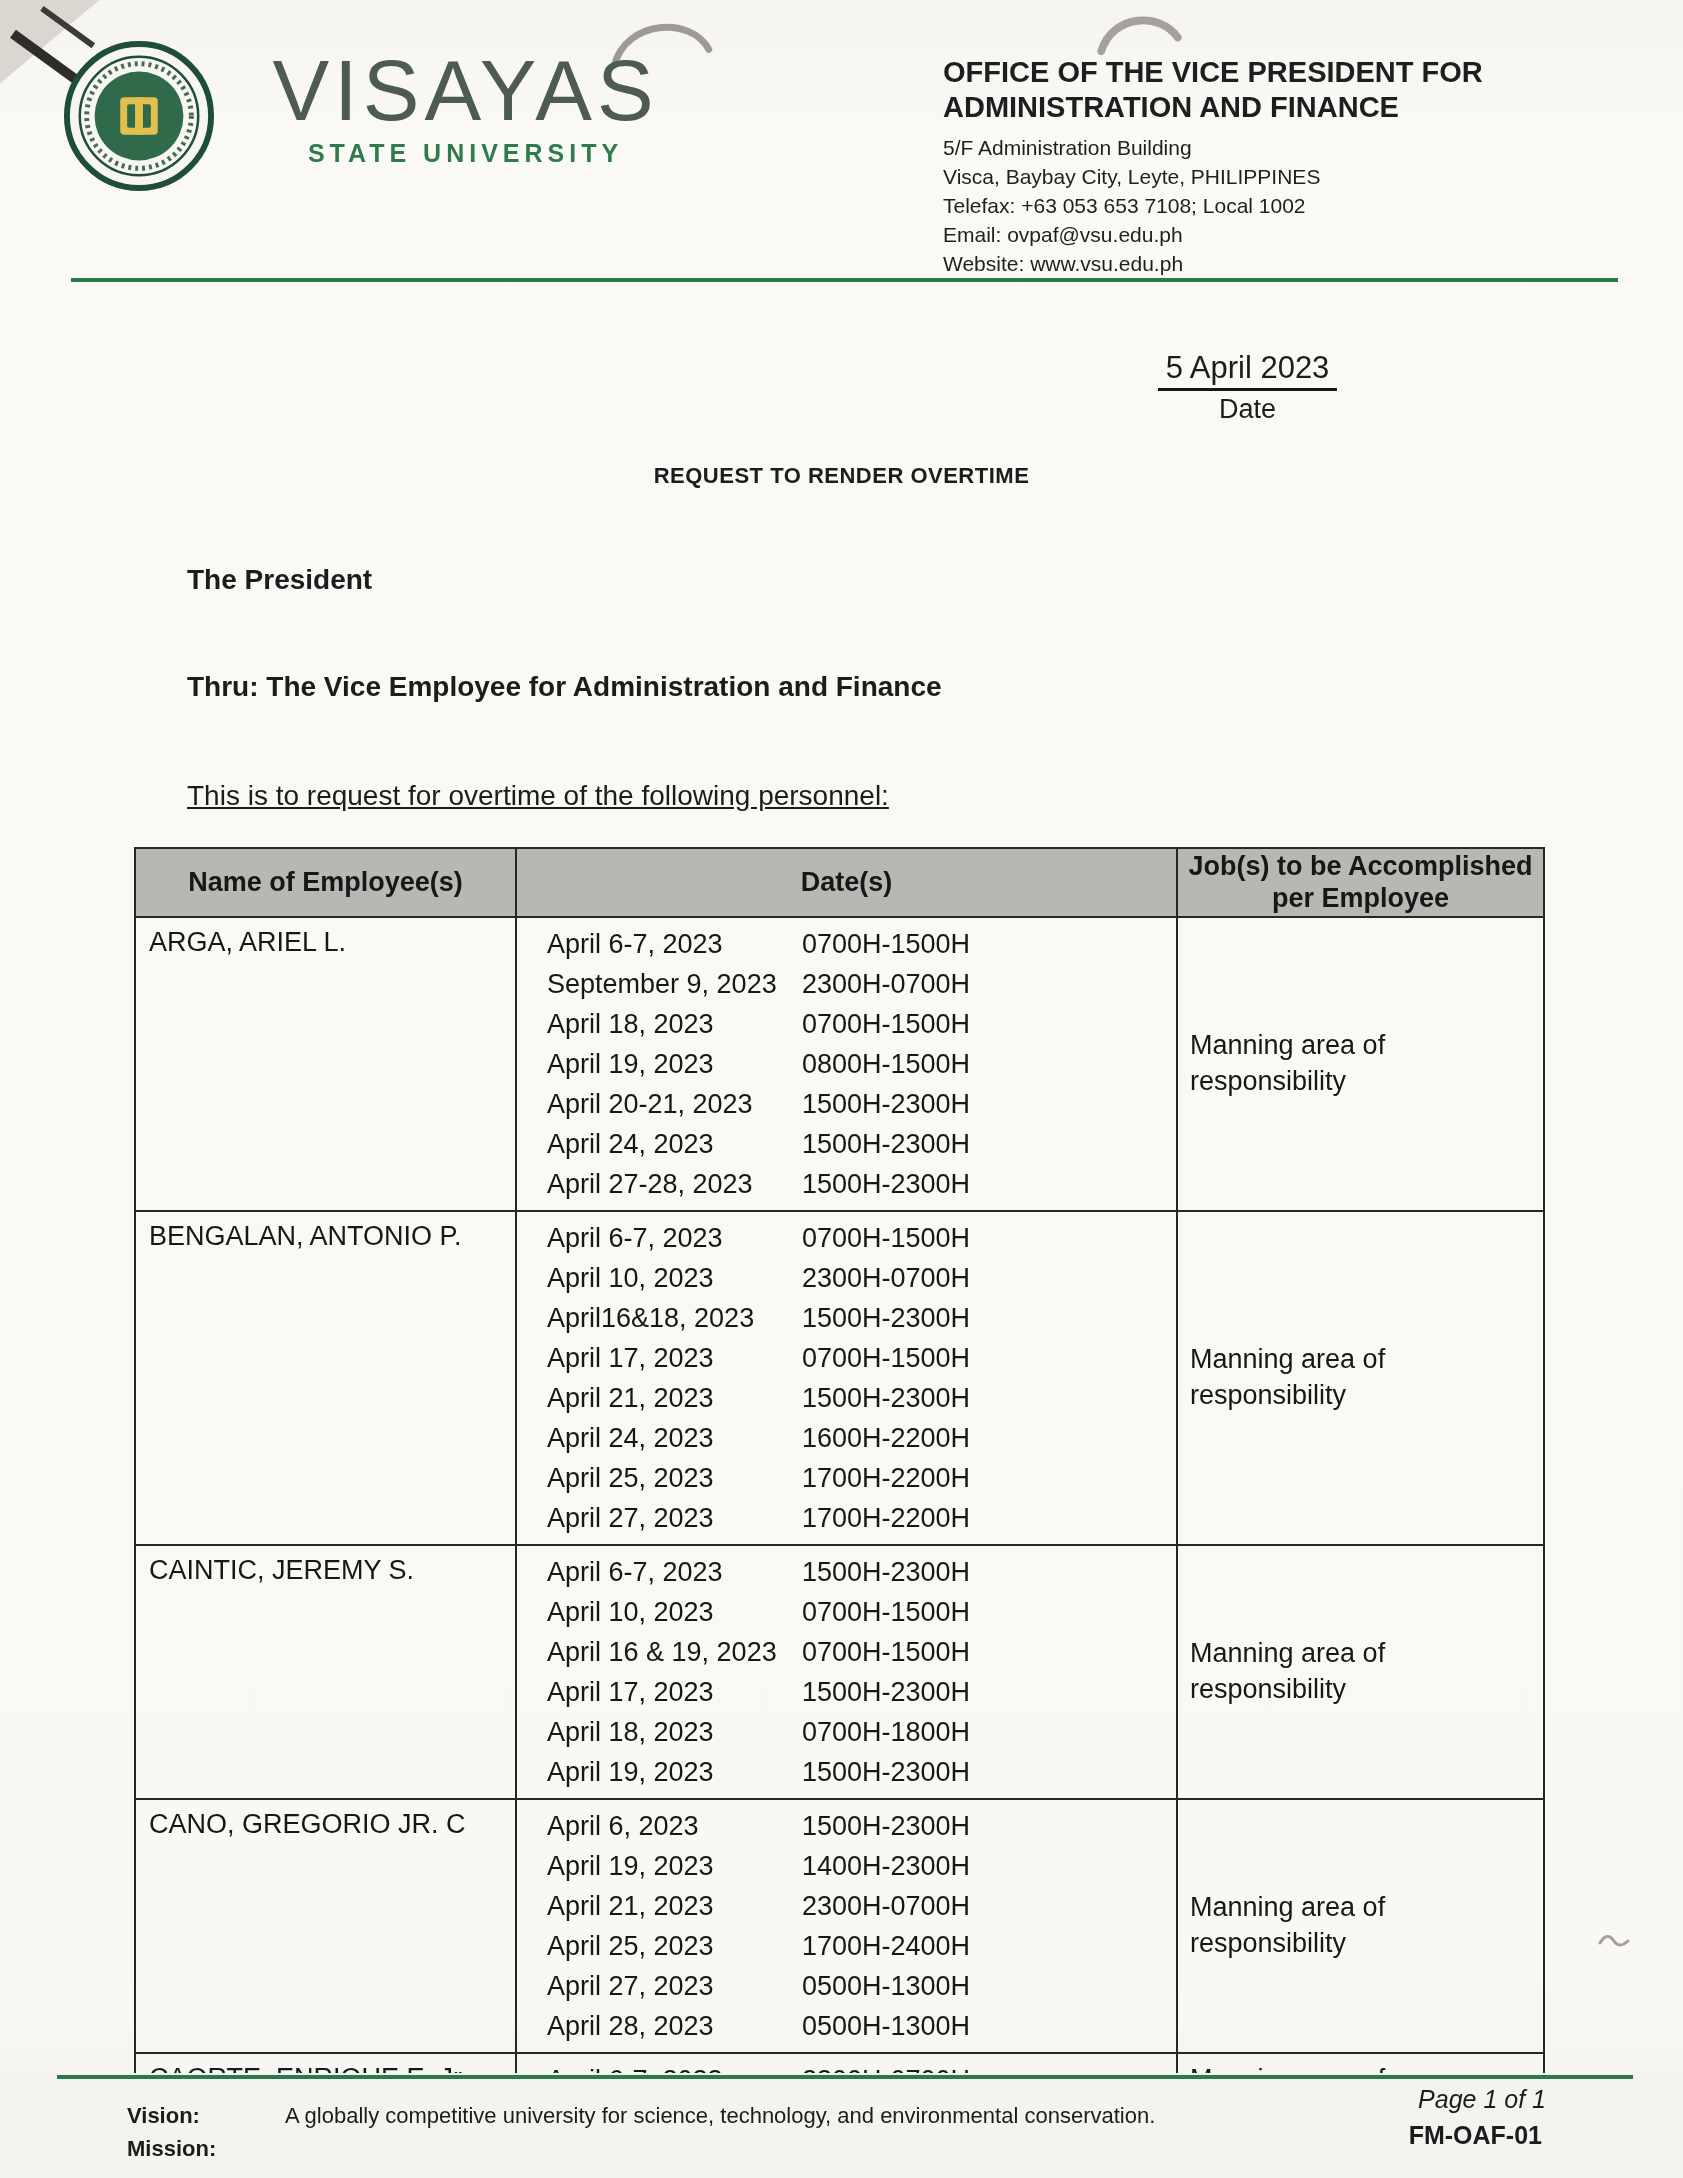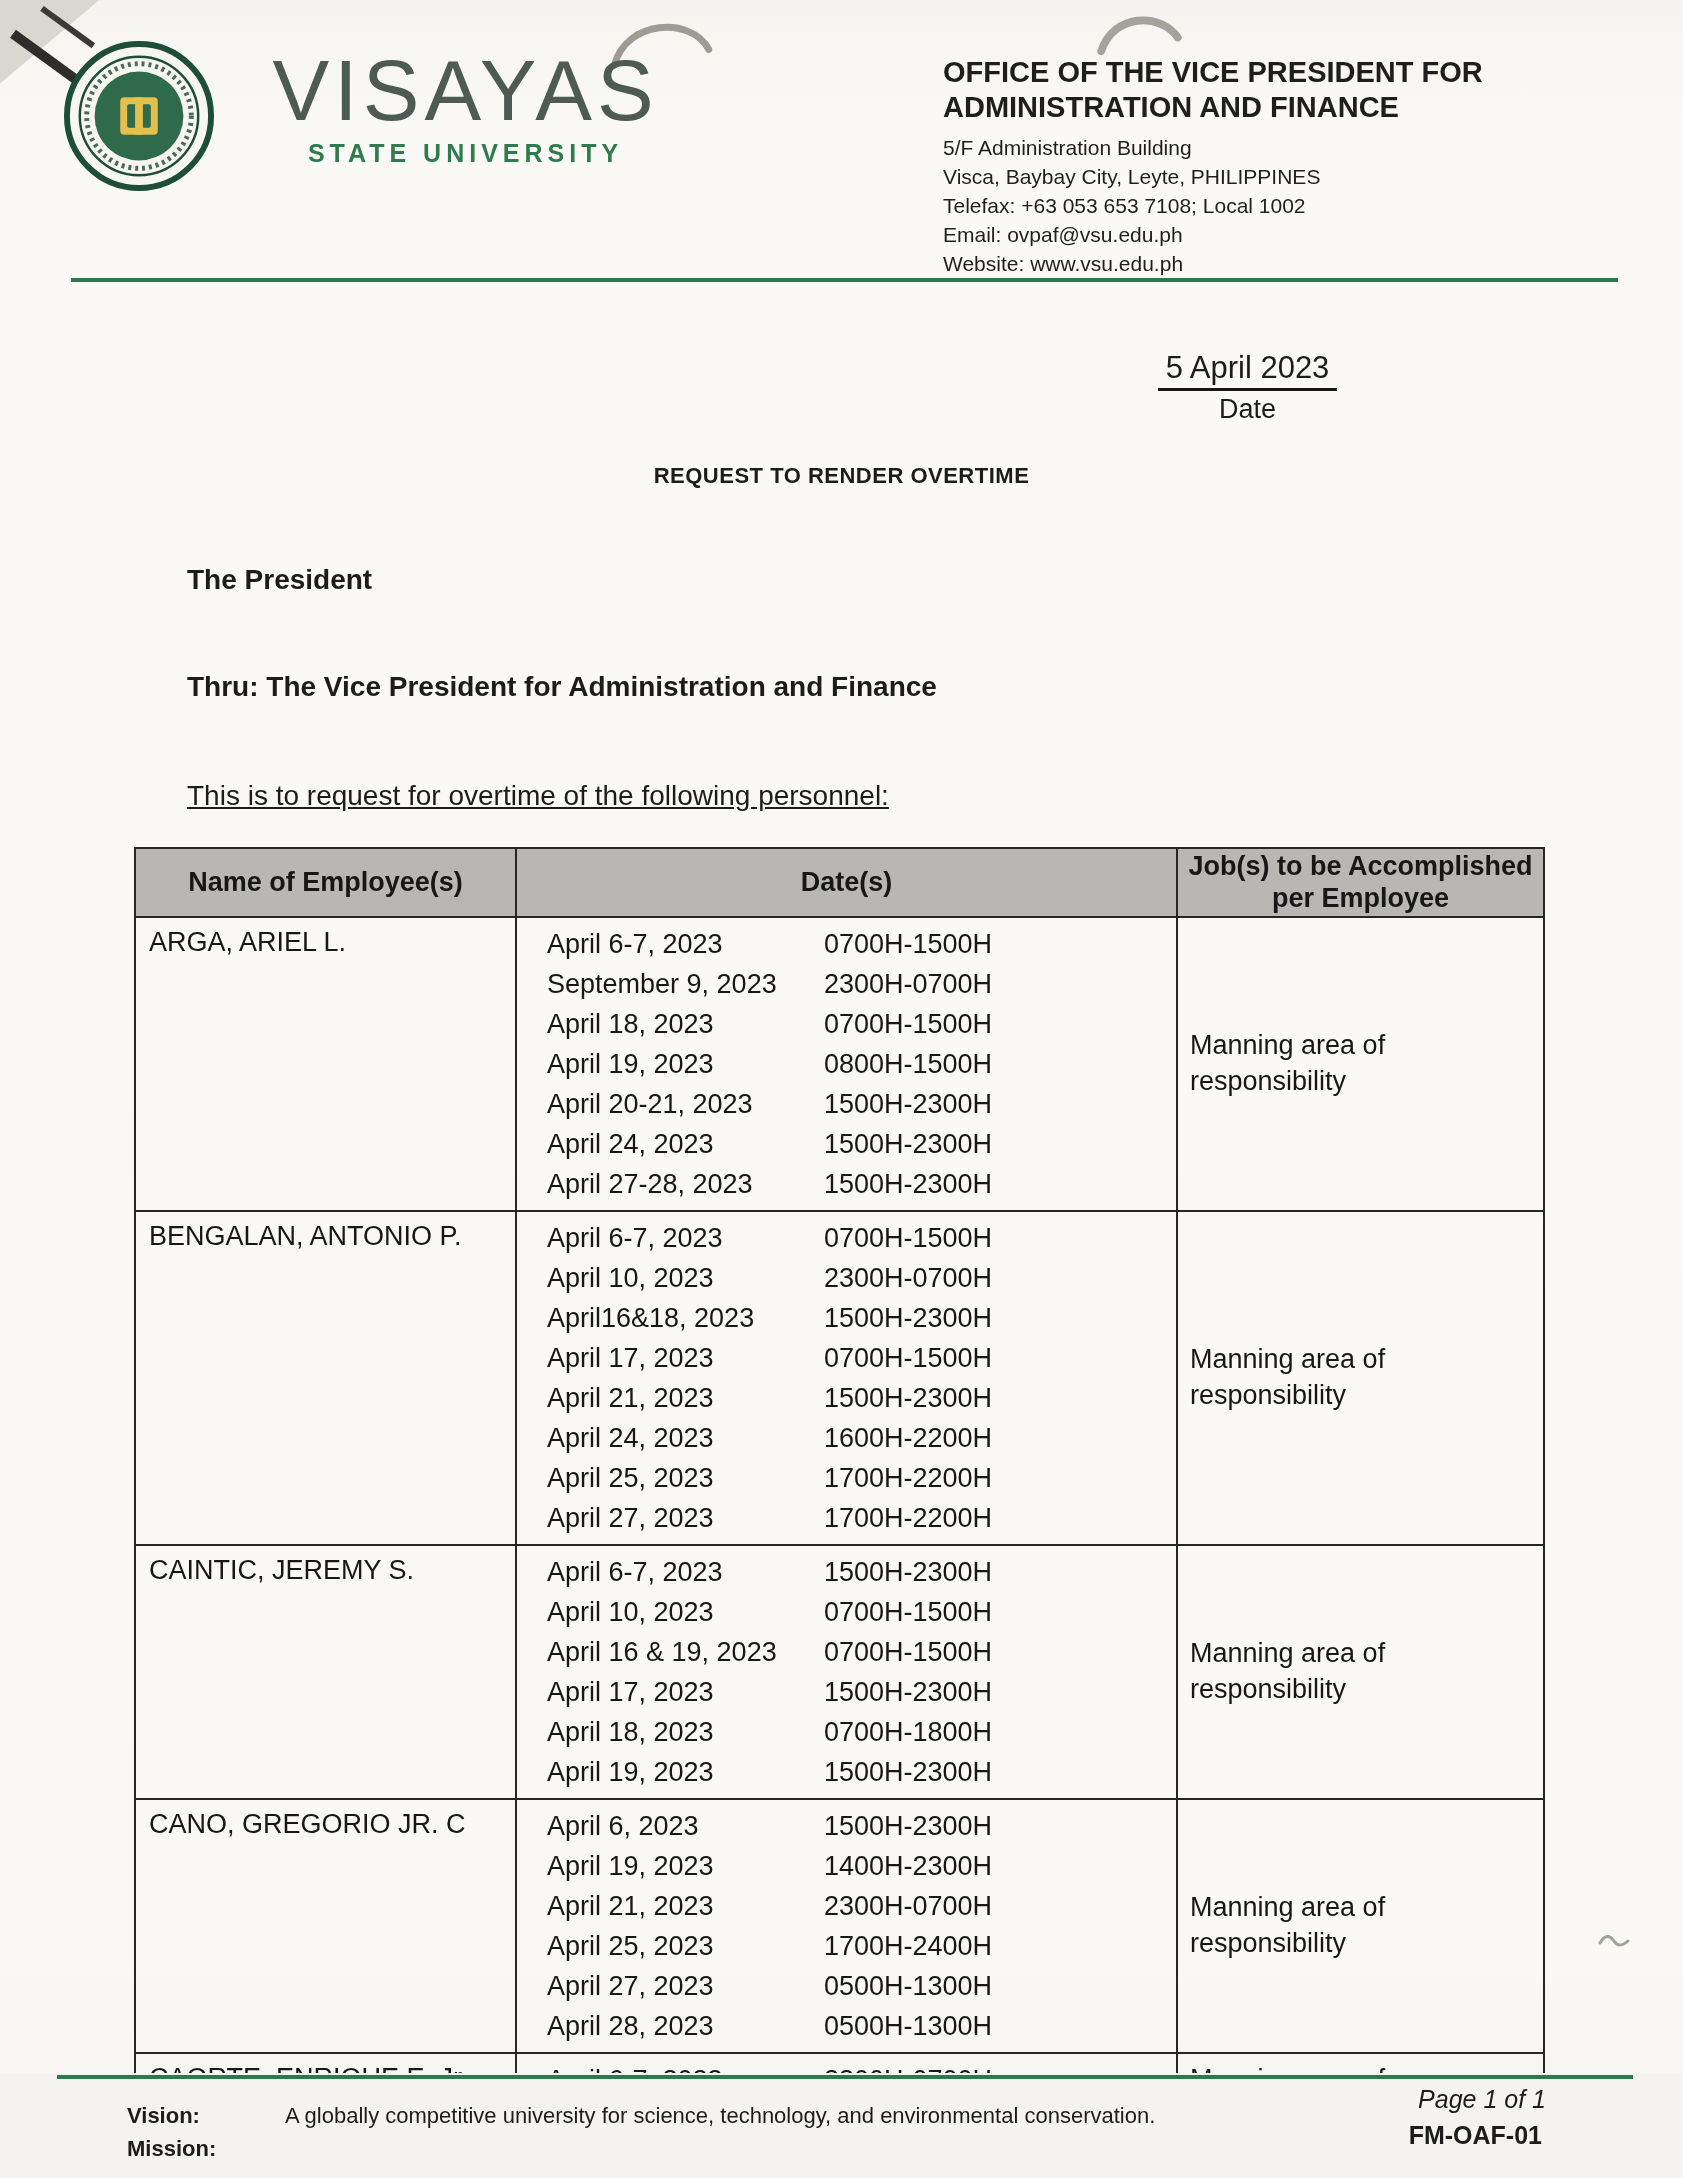--- a/index.html
+++ b/index.html
@@ -46,21 +46,21 @@
     border-collapse:collapse;table-layout:fixed;
     font-size:27px;color:#171717;
   }
   .ot-table th,.ot-table td{border:2px solid #262626;}
   .ot-table thead th{
     background:#b8b7b4;height:63px;font-weight:700;font-size:27px;
     line-height:1.15;text-align:center;padding:2px 6px;vertical-align:middle;
   }
   .name-cell{vertical-align:top;padding:9px 8px 0 13px;}
   .dates-cell{vertical-align:top;padding:6px 0 6px 30px;}
-  .date-line{display:flex;align-items:center;height:40px;gap:22px;}
+  .date-line{display:flex;align-items:center;height:40px;}
   .date-text{flex:none;width:255px;}
   .time-text{flex:none;}
   .job-cell{vertical-align:middle;padding:0 16px 0 12px;line-height:1.32;}
   tr.clipped{height:48px;}
   tr.clipped td{border-bottom:none;}
   tr.clipped .job-cell{vertical-align:top;padding-top:8px;}
   tr.clipped .dates-cell{padding-top:6px;}
 
   
   .footer{position:absolute;left:0;right:0;top:2073px;height:105px;background:#f4f3ef;}
@@ -122,21 +122,21 @@
 
   <div class="rule-top"></div>
 
   <div class="date-block">
     <div><span class="date-value">5 April 2023</span></div>
     <div class="date-label">Date</div>
   </div>
 
   <div class="doc-title">REQUEST TO RENDER OVERTIME</div>
   <div class="addressee">The President</div>
-  <div class="thru-line">Thru: The Vice President for Administration and Finance</div>
+  <div class="thru-line">Thru: The Vice Employee for Administration and Finance</div>
   <div class="intro">This is to request for overtime of the following personnel:</div>
 
   <table class="ot-table">
     <colgroup>
       <col style="width:381px">
       <col style="width:661px">
       <col style="width:367px">
     </colgroup>
     <thead>
       <tr>

